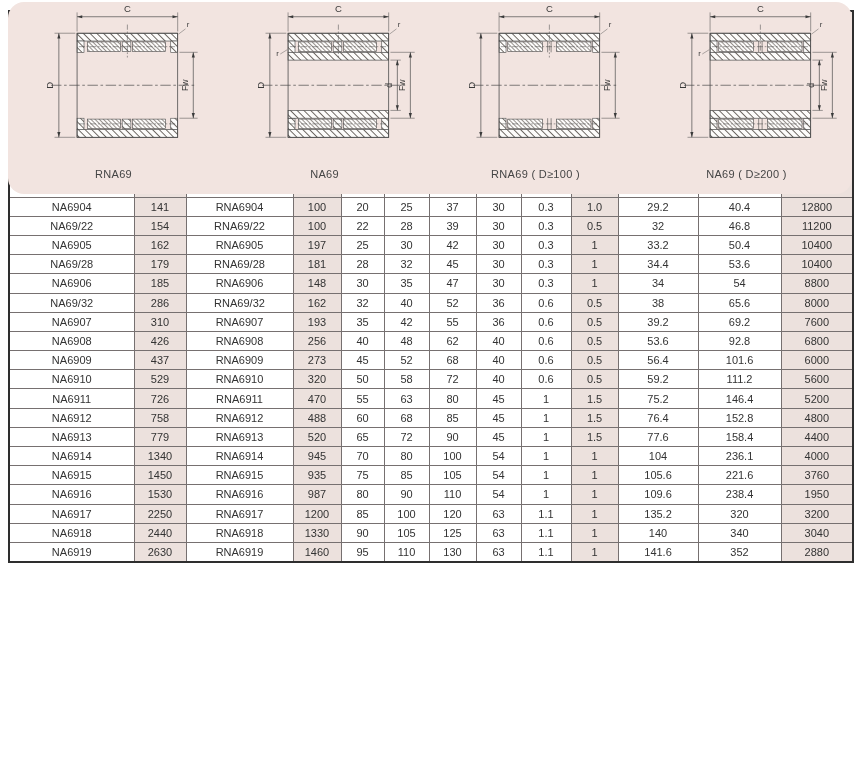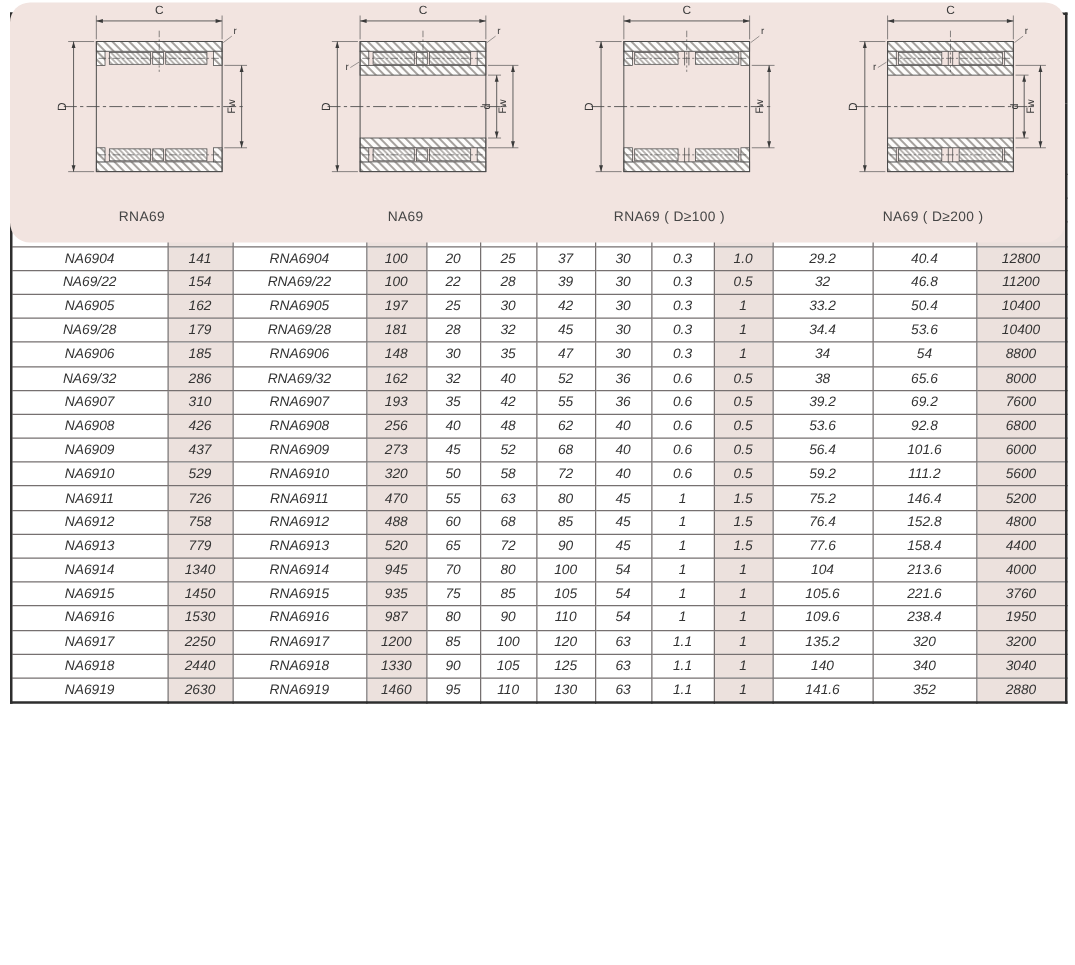--- a/index.html
+++ b/index.html
@@ -11,21 +11,21 @@
     position:absolute;left:8px;top:2px;width:844px;height:192px;
     background:#f2e4e0;border-radius:16px;display:flex;align-items:flex-start;
   }
   .diagram{flex:1 1 25%;display:flex;flex-direction:column;align-items:center;}
   .diagram svg{width:100%;height:170px;display:block;}
   .caption{font-size:11px;color:#454545;text-align:left;margin-top:-4px;letter-spacing:.3px;}
 
   
   table.bearings{
     border-collapse:collapse;table-layout:fixed;width:844px;
-    margin:10px 0 0 8px;border:2px solid #2e2e2e;font-size:11px;color:#333;font-style:italic;
+    margin:10px 0 0 8px;border:2px solid #2e2e2e;font-size:11px;color:#333;
   }
   table.bearings th,table.bearings td{
     border:1px solid #767070;text-align:center;vertical-align:middle;
     padding:0;overflow:hidden;white-space:nowrap;
   }
   thead th{font-weight:normal;background:#fff;}
   tr.h1 th{height:70px;}
   tr.h2 th{height:56px;font-size:14px;}
   .zhb{font-size:13px;line-height:16px;}
   .en{font-size:11px;line-height:13px;}
@@ -573,21 +573,21 @@
           <td class="shade">1340</td>
           <td class="left">RNA6914</td>
           <td class="shade">945</td>
           <td>70</td>
           <td>80</td>
           <td>100</td>
           <td>54</td>
           <td>1</td>
           <td class="shade">1</td>
           <td>104</td>
-          <td>213.6</td>
+          <td>236.1</td>
           <td class="shade">4000</td>
         </tr>
         <tr>
           <td class="left">NA6915</td>
           <td class="shade">1450</td>
           <td class="left">RNA6915</td>
           <td class="shade">935</td>
           <td>75</td>
           <td>85</td>
           <td>105</td>

